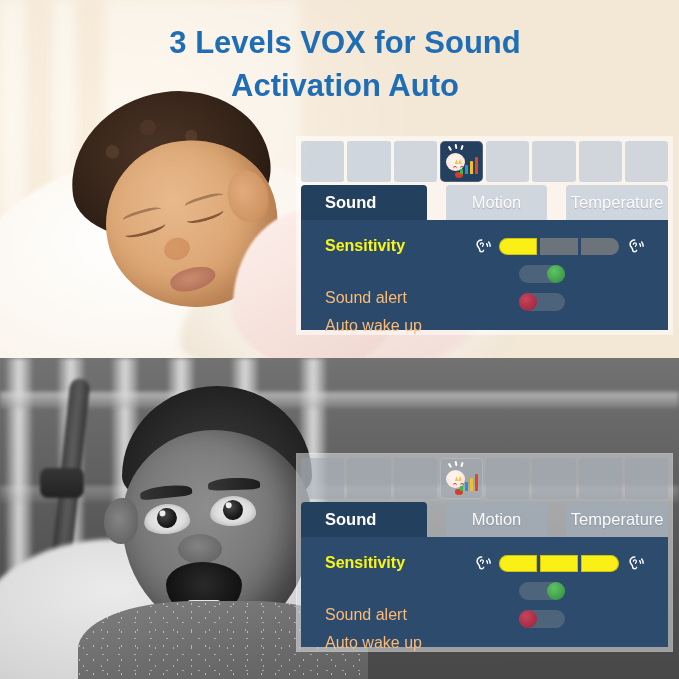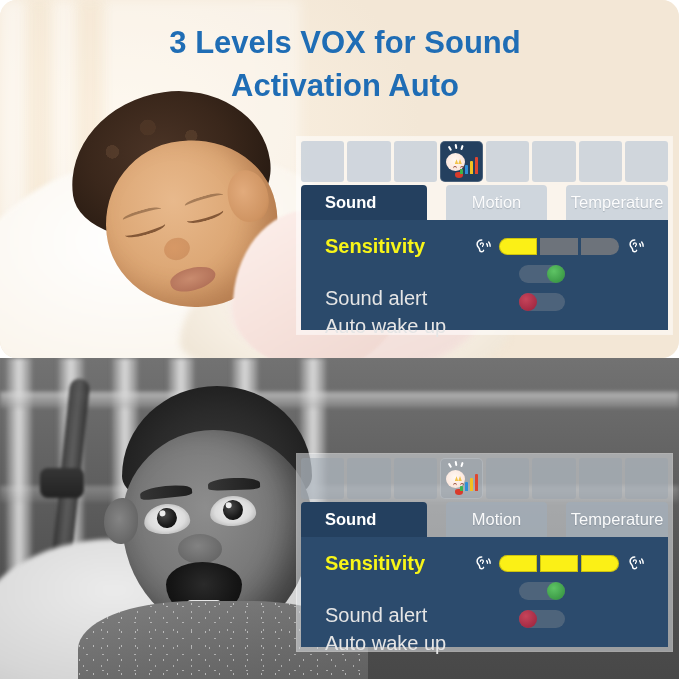--- a/index.html
+++ b/index.html
@@ -11,21 +11,21 @@
     position: relative;
     width: 679px;
     height: 679px;
     overflow: hidden;
     font-family: "Liberation Sans", sans-serif;
     background: #ffffff;
   }
 
   
   .half { position: absolute; left: 0; width: 679px; overflow: hidden; }
-  .half-top { top: 0; height: 358px; border-radius: 17px; }
+  .half-top { top: 0; height: 358px; }
   .half-bottom { top: 358px; height: 321px; }
 
   .scene-day {
     position: absolute; inset: 0;
     background:
       radial-gradient(ellipse 300px 200px at 120px 120px, #fdf4e6 0%, #f7ecdc 60%, #f3e7d6 100%),
       linear-gradient(180deg, #f8eede 0%, #f6ecdb 45%, #f5efe6 70%, #fbf7f1 100%);
   }
   
   .curtain {
@@ -344,23 +344,23 @@
     padding: 12px 0 14px 0;
   }
   .device.bottom .dev-body { background: #2c4b6d; }
 
   .row {
     display: flex;
     align-items: center;
     height: 28px;
     padding: 0 16px 0 24px;
   }
-  .row-label { font-size: 20px; width: 148px; flex: 0 0 auto; }
+  .row-label { font-size: 16px; width: 148px; flex: 0 0 auto; }
   .row-label.hl { color: #f8f518; font-weight: bold; }
-  .row-label.dim { color: #e5e5e5; margin-top: 48px; }
+  .row-label.dim { color: #fdba74; margin-top: 48px; }
 
   .row-ctrl { display: flex; align-items: center; gap: 7px; }
 
   .ear-icon { width: 19px; height: 17px; flex: 0 0 auto; }
 
   .bars { display: flex; gap: 3px; }
   .bar { width: 38px; height: 17px; background: #6d737b; }
   .bar.first { border-radius: 9px 0 0 9px; }
   .bar.last  { border-radius: 0 9px 9px 0; }
   .bar.on { background: #fbf016; box-shadow: inset 0 0 0 1px rgba(120,110,0,.35); }

